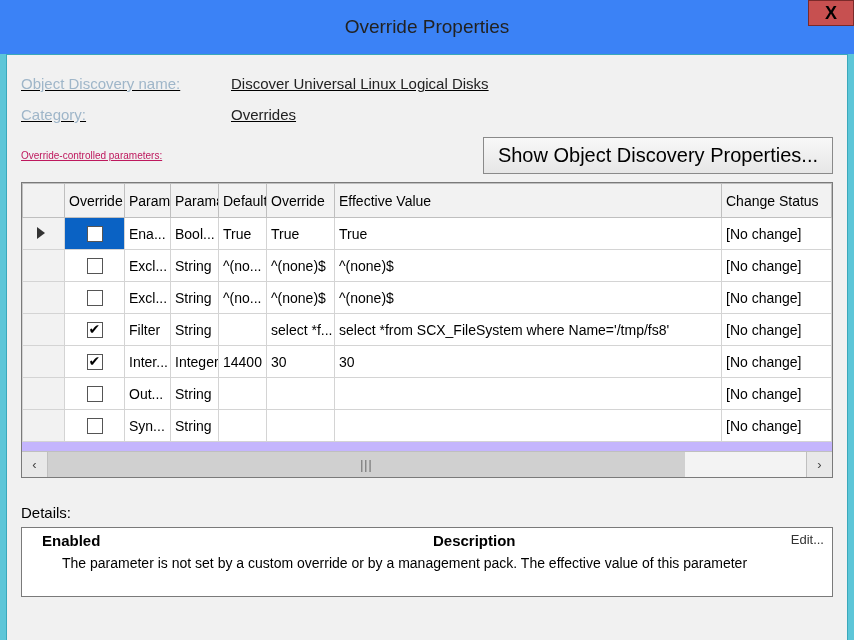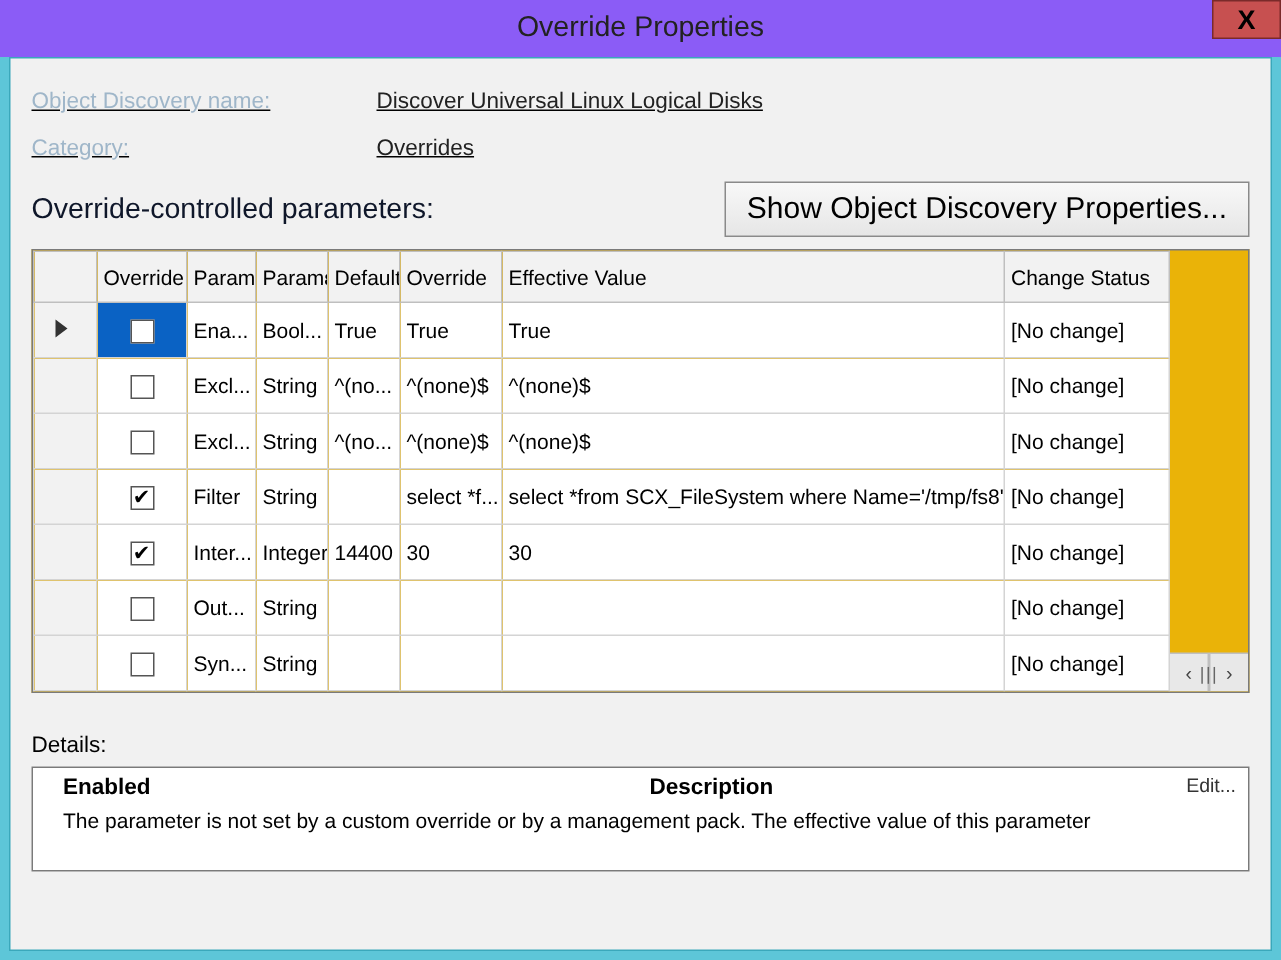--- a/index.html
+++ b/index.html
@@ -5,22 +5,22 @@
   * { box-sizing: border-box; margin: 0; padding: 0; }
   body {
     font-family: "Segoe UI", Tahoma, Arial, sans-serif;
     font-size: 13px;
     background: #5dc6d8;
     width: 854px;
     height: 640px;
     overflow: hidden;
   }
   .titlebar {
-    background: #8b5cf6;
-    height: 38px;
+    background: #3b82f6;
+    height: 54px;
     display: flex;
     align-items: center;
     justify-content: center;
     position: relative;
   }
   .titlebar-title {
     font-size: 19px;
     color: #222;
     font-weight: 400;
   }
@@ -51,43 +51,43 @@
   .meta-row {
     display: flex;
     margin: 10px 0 14px 0;
     font-size: 15px;
     text-decoration: underline;
   }
   .meta-label {
     width: 210px;
     color: #9fb6c9;
   }
-  .meta-value { color: #222; margin-left: 20px; }
+  .meta-value { color: #222; }
   .params-header {
     display: flex;
     justify-content: space-between;
     align-items: center;
     margin-top: 10px;
     margin-bottom: 8px;
   }
-  .params-label { font-size: 19px; color: #0f172a; }
+  .params-label { font-size: 10px; color: #be185d; text-decoration: underline; }
   .show-btn {
     background: linear-gradient(#f8f8f8,#e6e6e6);
     border: 1px solid #8a8a8a;
     padding: 6px 14px;
     font-size: 20px;
     cursor: pointer;
   }
   .grid-outer {
     border: 1px solid #7a7a7a;
-    background: #eab308;
+    background: #c4b5fd;
     height: 296px;
     overflow: hidden;
     display:flex;
-    flex-direction:row;
+    flex-direction:column;
   }
   table.grid {
     border-collapse: collapse;
     width: 100%;
     table-layout: fixed;
   }
   table.grid th {
     background: #f2f2f2;
     border: 1px solid #bfbfbf;
     font-weight: 400;
@@ -205,20 +205,21 @@
   .edit-link {
     font-size:13px;
     color:#333;
     cursor:pointer;
     font-weight:400;
   }
   .details-text {
     font-size:14px;
     margin-top:6px;
     line-height:1.25;
+    margin-left:20px;
   }
   .details-left { width: 50%; }
 </style>
 </head>
 <body>
 
 <div class="titlebar">
   <span class="titlebar-title">Override Properties</span>
   <div class="close-btn">
     <span>X</span>

